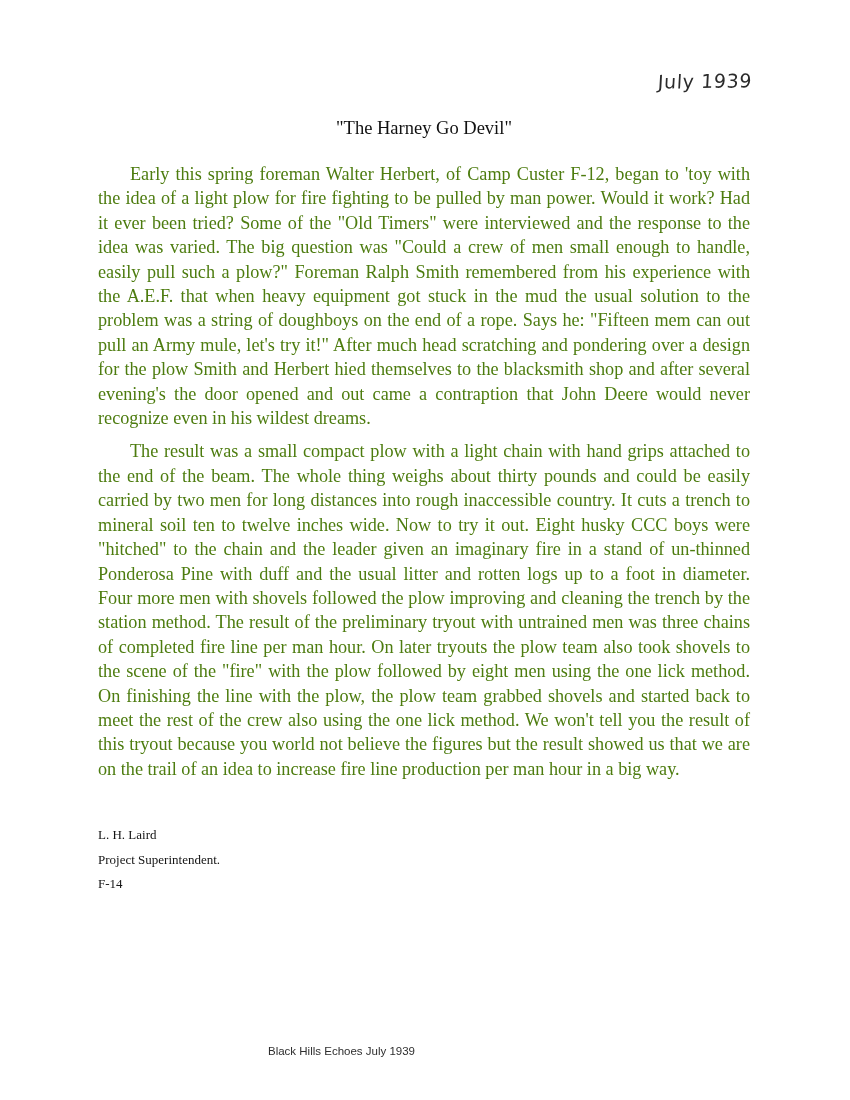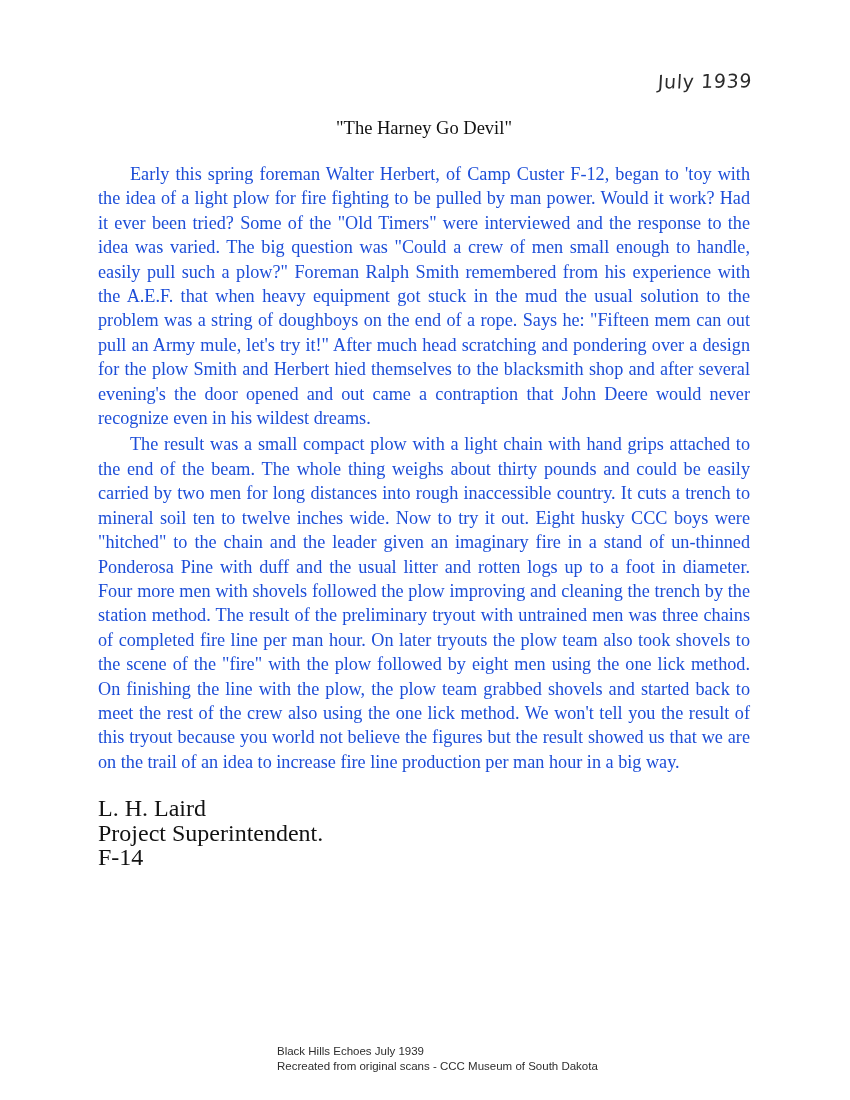--- a/index.html
+++ b/index.html
@@ -52,45 +52,45 @@
   }
 
   .para {
     margin: 0;
     font-size: 18.2px;
     line-height: 24.4px;
     text-align: justify;
     text-justify: inter-word;
     text-indent: 32px;
     hyphens: none;
-    color: #1d4ed8;
+    color: #4d7c0f;
   }
 
   .para + .para {
-    margin-top: 2px;
+    margin-top: 9px;
   }
 
   
   .signature {
-    margin-top: 22px;
-    font-size: 24px;
+    margin-top: 42px;
+    font-size: 13px;
     line-height: 24.4px;
     text-align: left;
     text-indent: 0;
   }
 
   .signature .sig-line {
     display: block;
     white-space: pre;
   }
 
   
   .footer {
     position: absolute;
-    left: 277px;
+    left: 268px;
     top: 1044px;
     font-family: "Liberation Sans", "DejaVu Sans", sans-serif;
     font-size: 11.5px;
     line-height: 14.5px;
     color: #2e2e2e;
     text-align: left;
   }
 
   .footer .footer-line {
     display: block;
@@ -116,16 +116,15 @@
     <div class="signature">
       <span class="sig-line">L. H. Laird</span>
       <span class="sig-line">Project Superintendent.</span>
       <span class="sig-line">F-14</span>
     </div>
 
   </div>
 
   <div class="footer">
     <span class="footer-line">Black Hills Echoes July 1939</span>
-    <span class="footer-line">Recreated from original scans - CCC Museum of South Dakota</span>
   </div>
 
 </div>
 
 </body></html>

